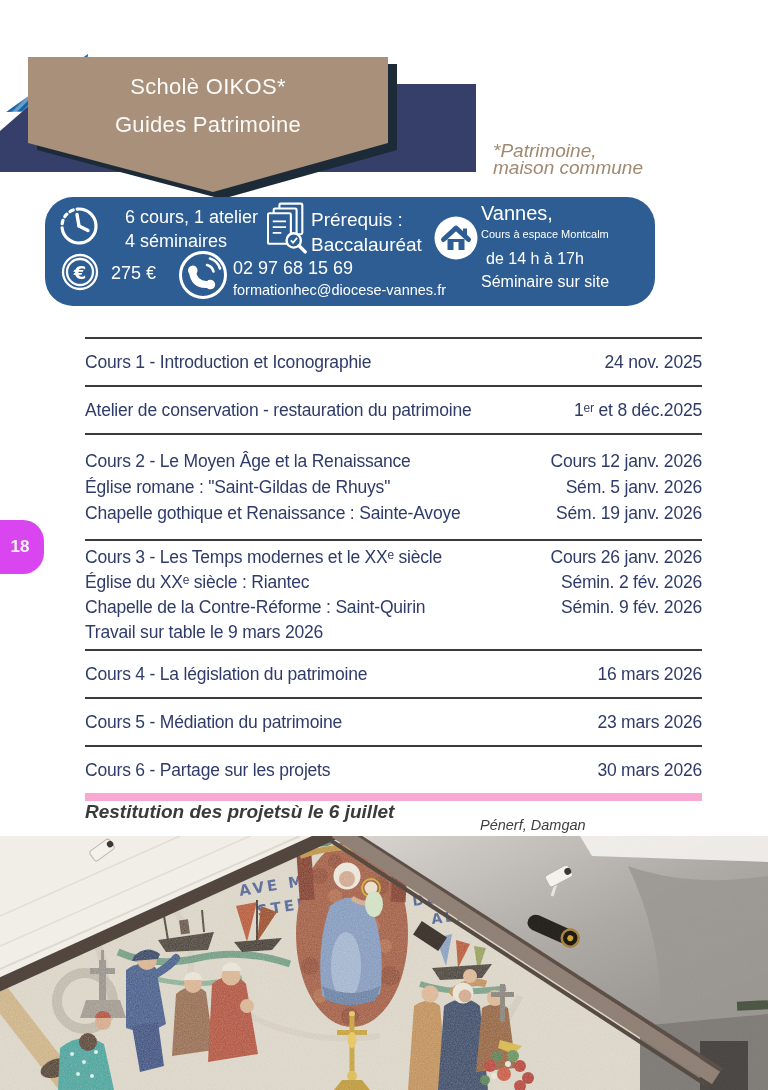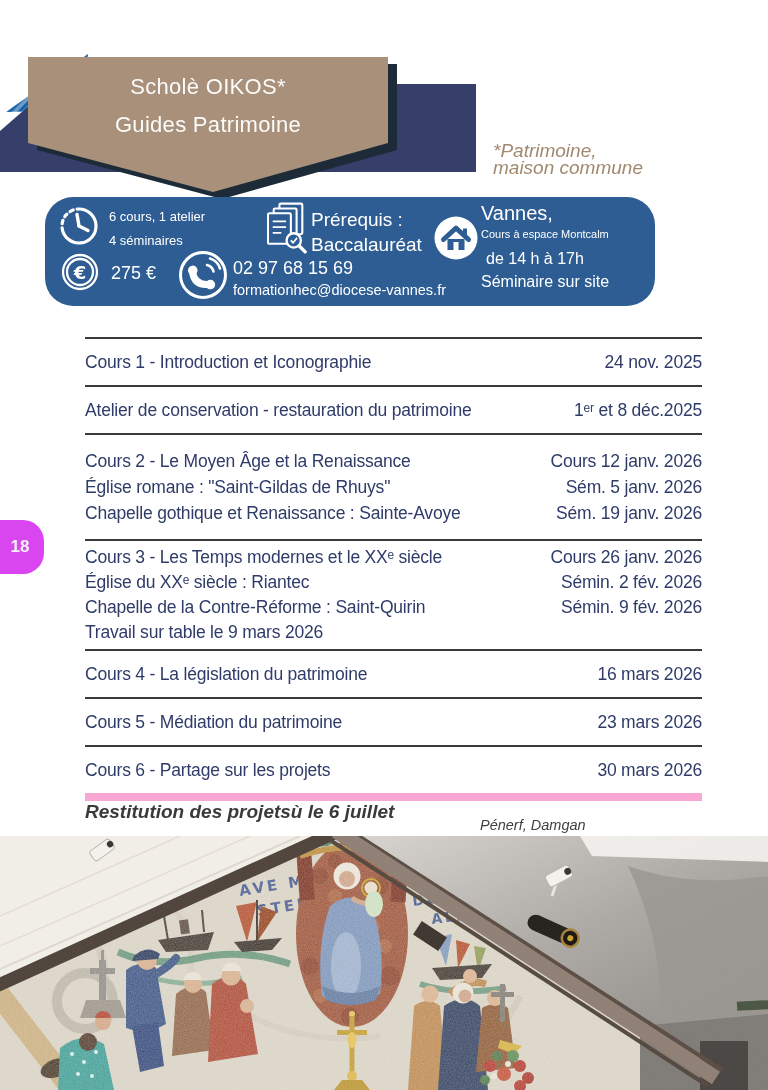--- a/index.html
+++ b/index.html
@@ -11,21 +11,21 @@
               font-size:22px;letter-spacing:.3px;}
   .t1{top:74px;} .t2{top:112px;}
   .footnote{position:absolute;left:493px;font-style:italic;color:#a1896f;font-size:19px;}
   .fn1{top:140px;} .fn2{top:157px;}
   
   .card{position:absolute;left:45px;top:197px;width:610px;height:109px;background:#2d5d93;
         border-radius:28px;color:#ffffff;}
   .card .abs{position:absolute;}
   .ic-clock{left:12px;top:7px;} .ic-euro{left:16px;top:56px;} .ic-docs{left:222px;top:5px;}
   .ic-phone{left:132px;top:52px;} .ic-home{left:389px;top:19px;}
-  .txt-sessions{left:64px;top:8px;font-size:13px;line-height:24px;}
+  .txt-sessions{left:80px;top:8px;font-size:18px;line-height:24px;}
   .txt-price{left:66px;top:66px;font-size:18px;}
   .txt-prereq{left:266px;top:10px;font-size:19px;line-height:25px;}
   .txt-phone{left:188px;top:61px;font-size:18px;}
   .txt-email{left:188px;top:85px;font-size:14.5px;}
   .txt-city{left:436px;top:5px;font-size:20px;}
   .txt-venue{left:436px;top:31px;font-size:11px;}
   .txt-hours{left:441px;top:53px;font-size:16px;}
   .txt-sem{left:436px;top:76px;font-size:16px;}
   
   .badge{position:absolute;left:0;top:520px;width:44px;height:54px;background:#d946ef;

